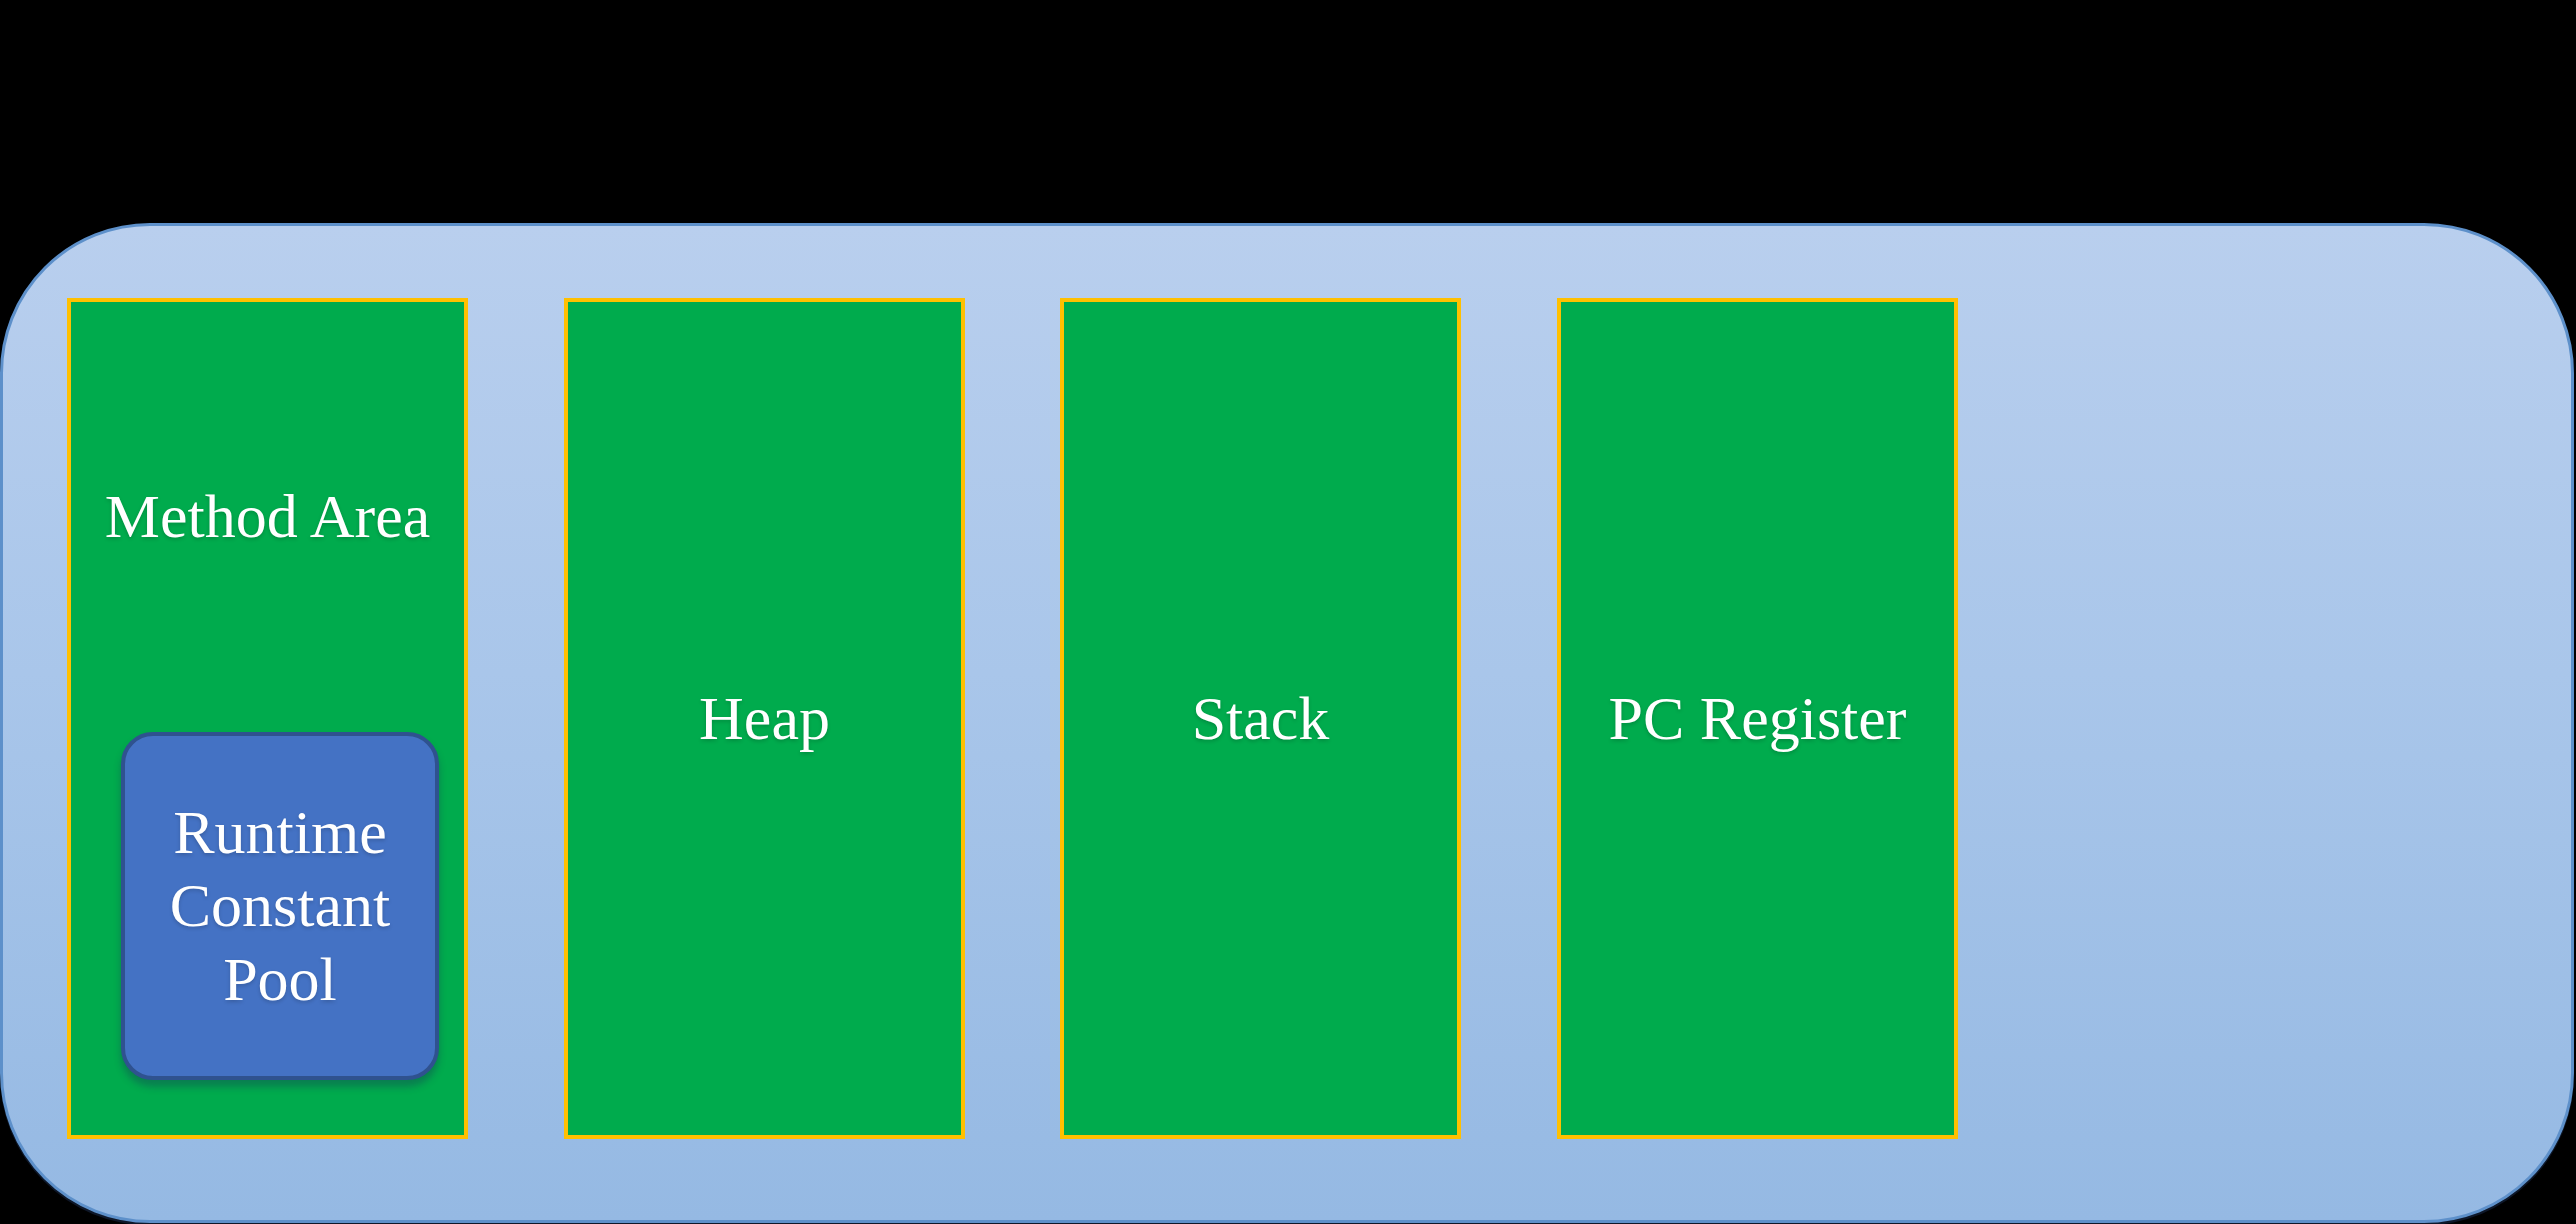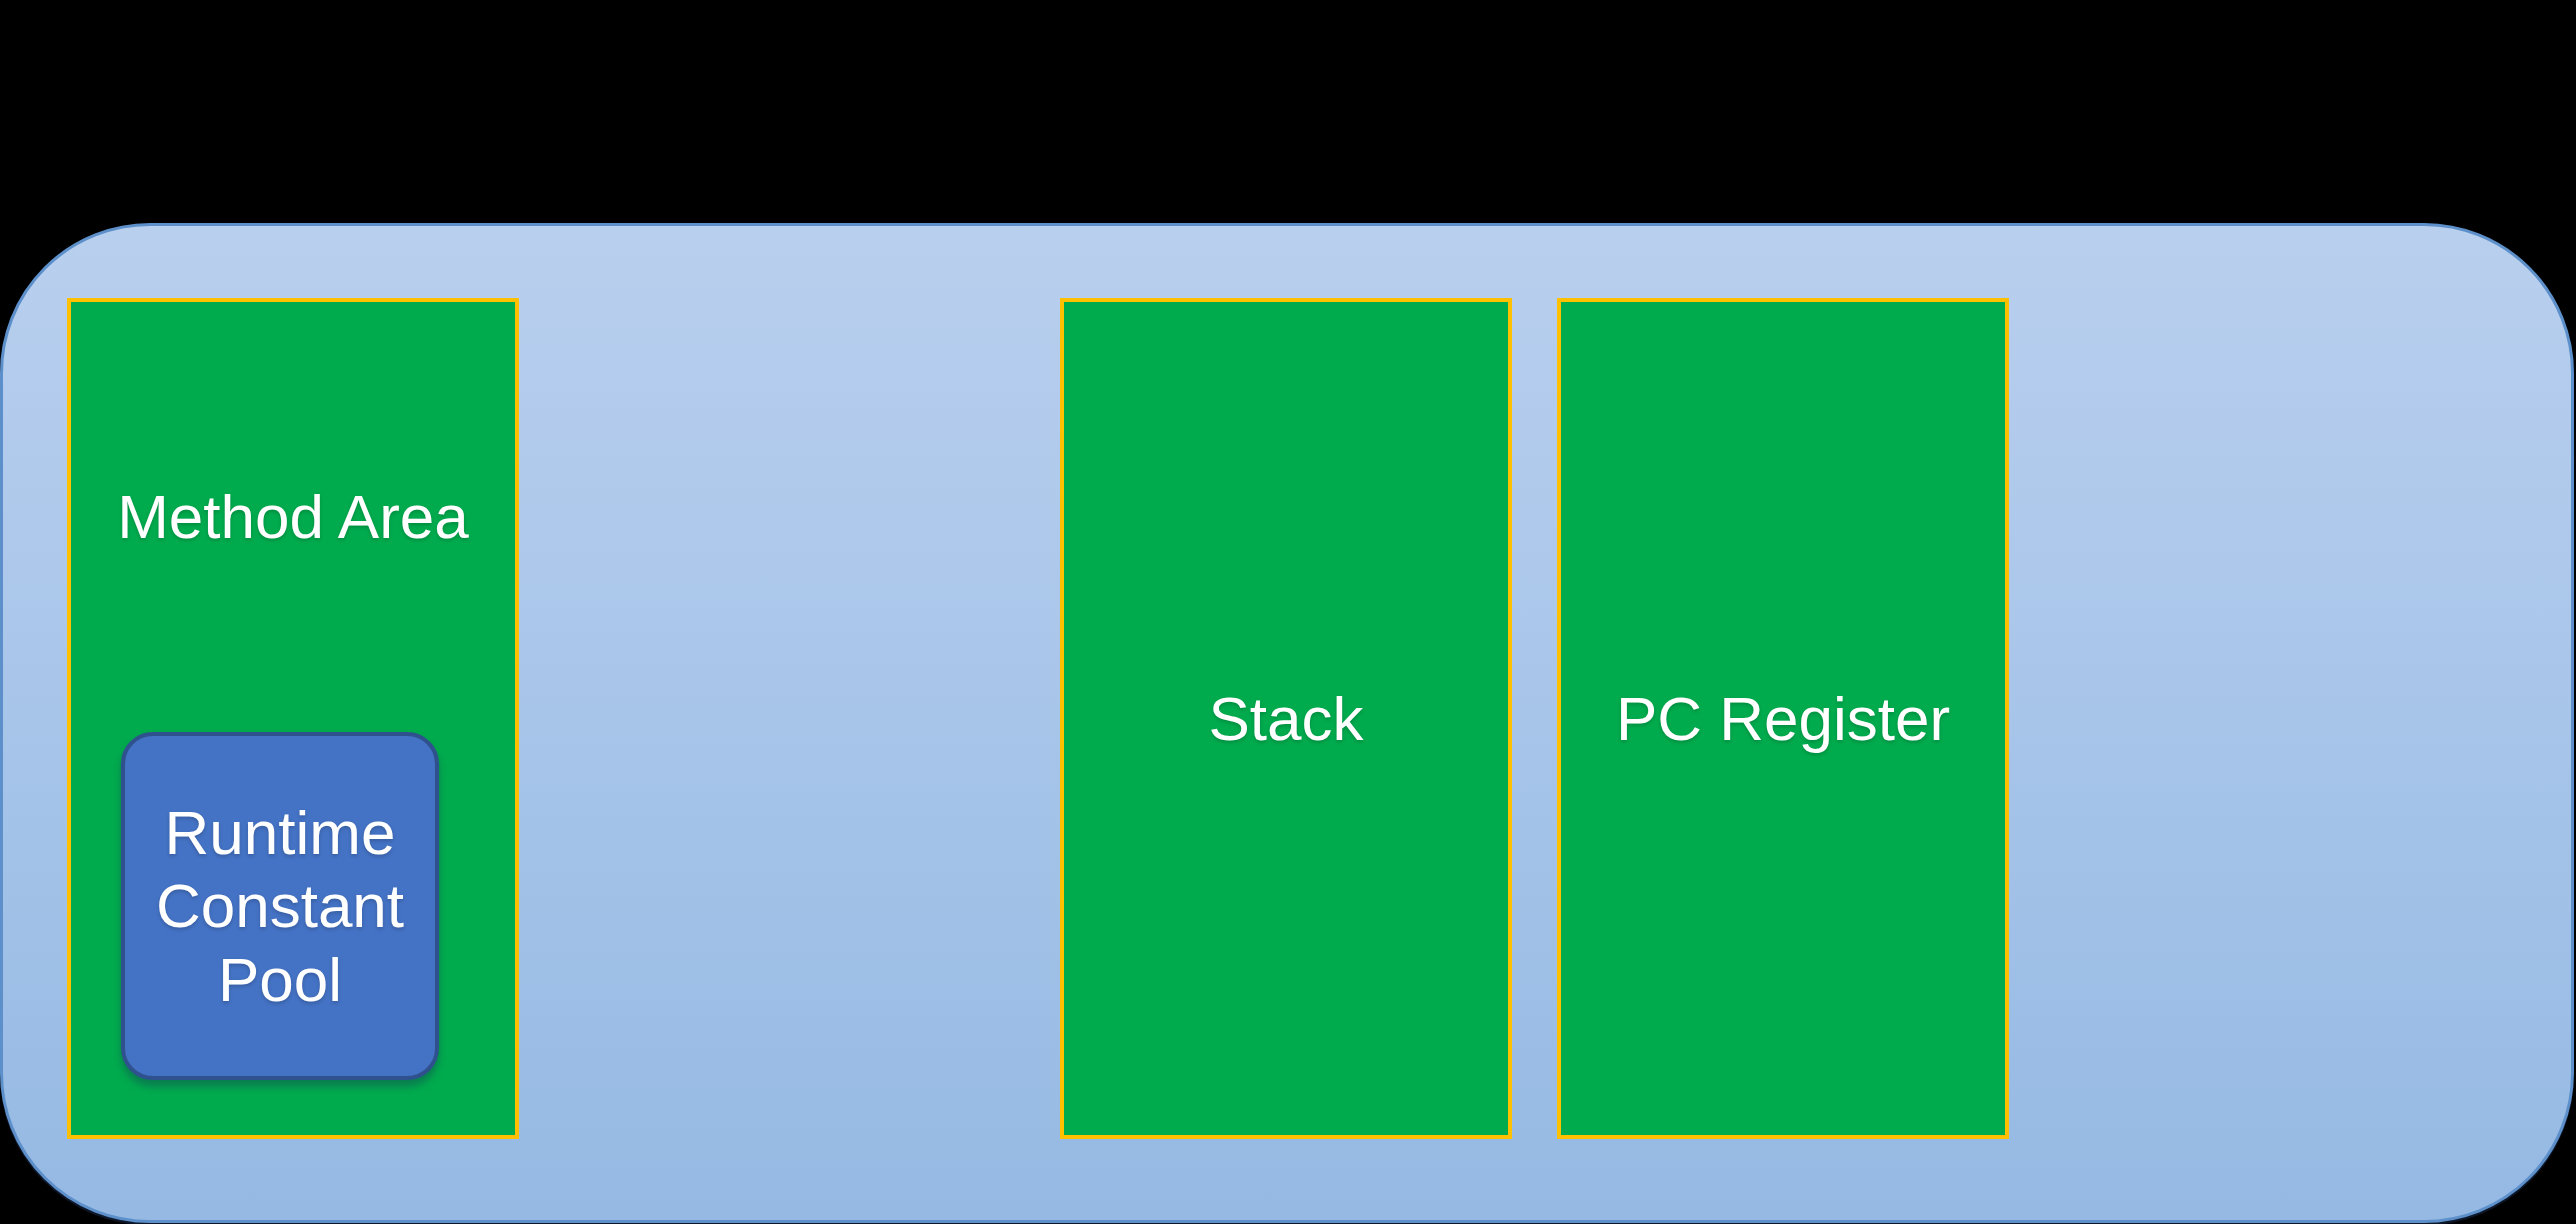--- a/index.html
+++ b/index.html
@@ -30,28 +30,29 @@
     background: linear-gradient(180deg,
       var(--container_fill_top, #b9cfee) 0%,
       var(--container_fill_mid, #a9c6ea) 45%,
       var(--container_fill_bottom, #95b9e3) 100%);
     box-shadow: 0 2.3px 0 rgba(30, 50, 90, 0.45);
   }
   
   .area-box {
     position: absolute;
     top: 72px;
-    width: 452px;
+    width: 401px;
     height: 841px;
     box-sizing: border-box;
     background: var(--box_fill, #00ab4d);
     border: 4.6px solid var(--box_border, #ffc000);
     display: flex;
     align-items: center;
     justify-content: center;
+    font-family: Liberation Serif, serif;
   }
   .pos-1 { left: 64px; }
   .pos-2 { left: 561px; }
   .pos-3 { left: 1057px; }
   .pos-4 { left: 1554px; }
   .pos-5 { left: 2051px; }
 
   .area-label {
     color: var(--text_color, #ffffff);
     font-size: 62px;
@@ -104,20 +105,23 @@
 <div class="canvas">
   <div class="container">
 
     <div class="area-box pos-1 box-method-area">
       <div class="area-label">Method Area</div>
       <div class="child-box">
         <div class="child-label">Runtime Constant Pool</div>
       </div>
     </div>
 
+    <div class="area-box pos-2">
+      <div class="area-label">Heap</div>
+    </div>
 
     <div class="area-box pos-3">
       <div class="area-label">Stack</div>
     </div>
 
     <div class="area-box pos-4">
       <div class="area-label">PC Register</div>
     </div>
 
 

